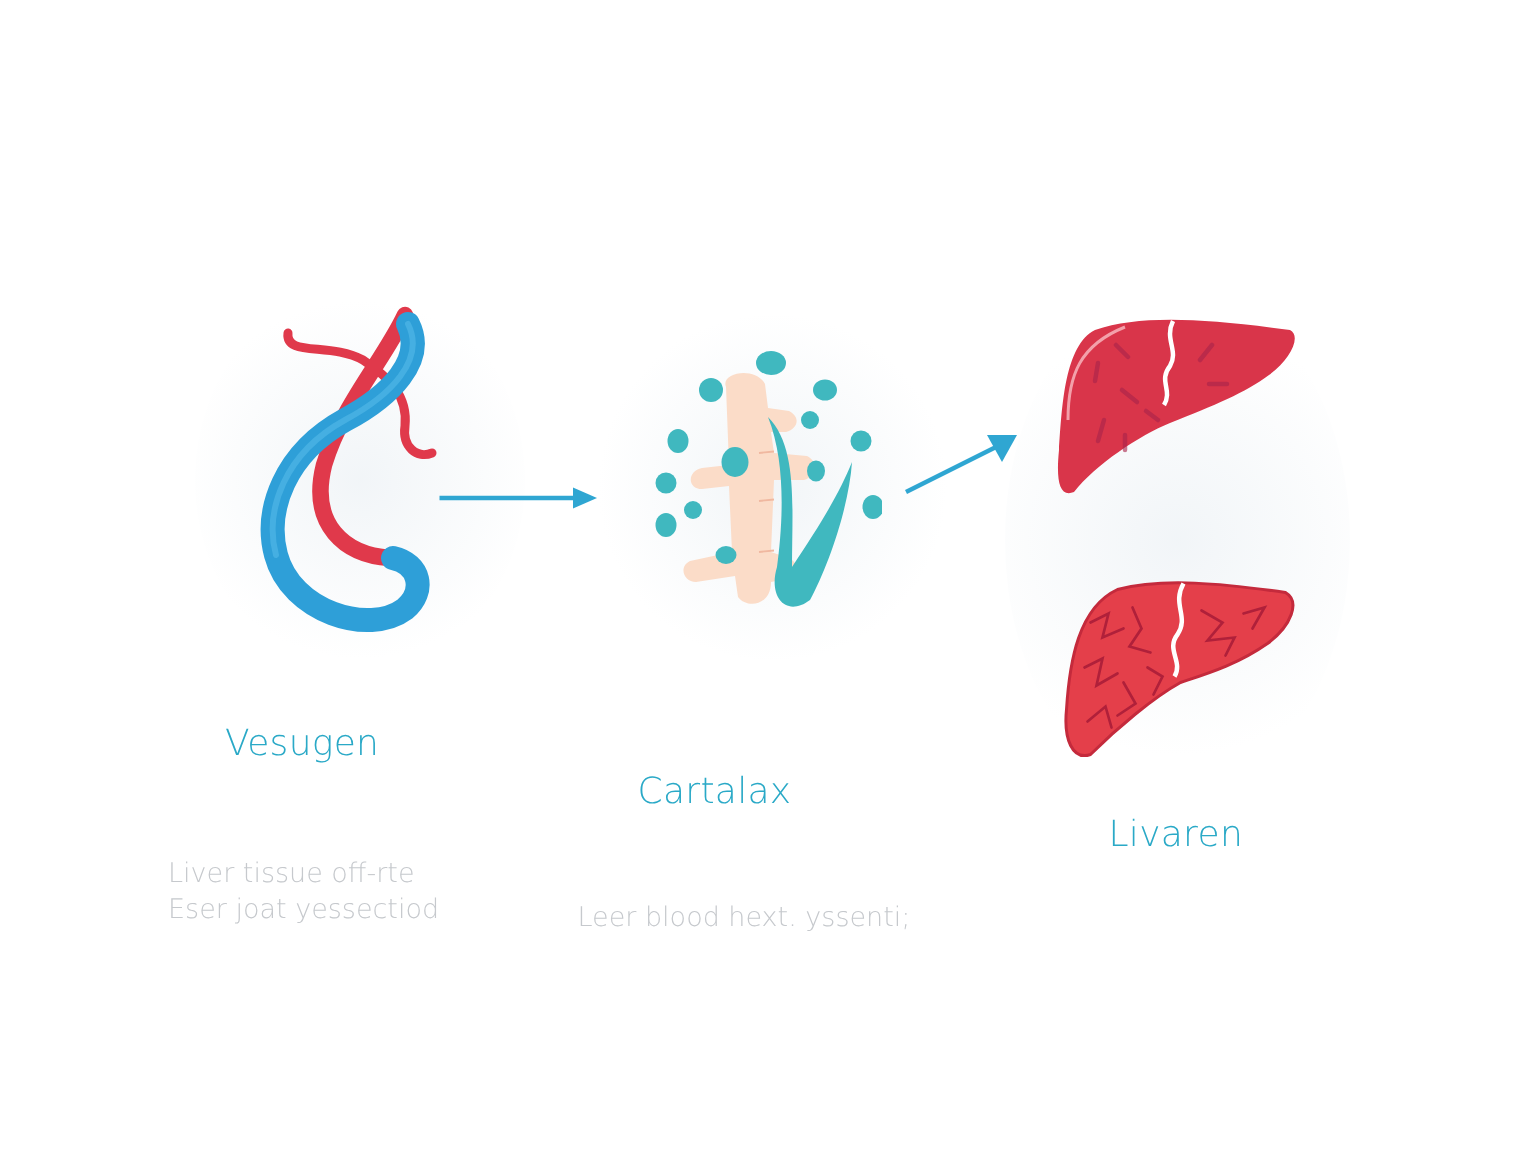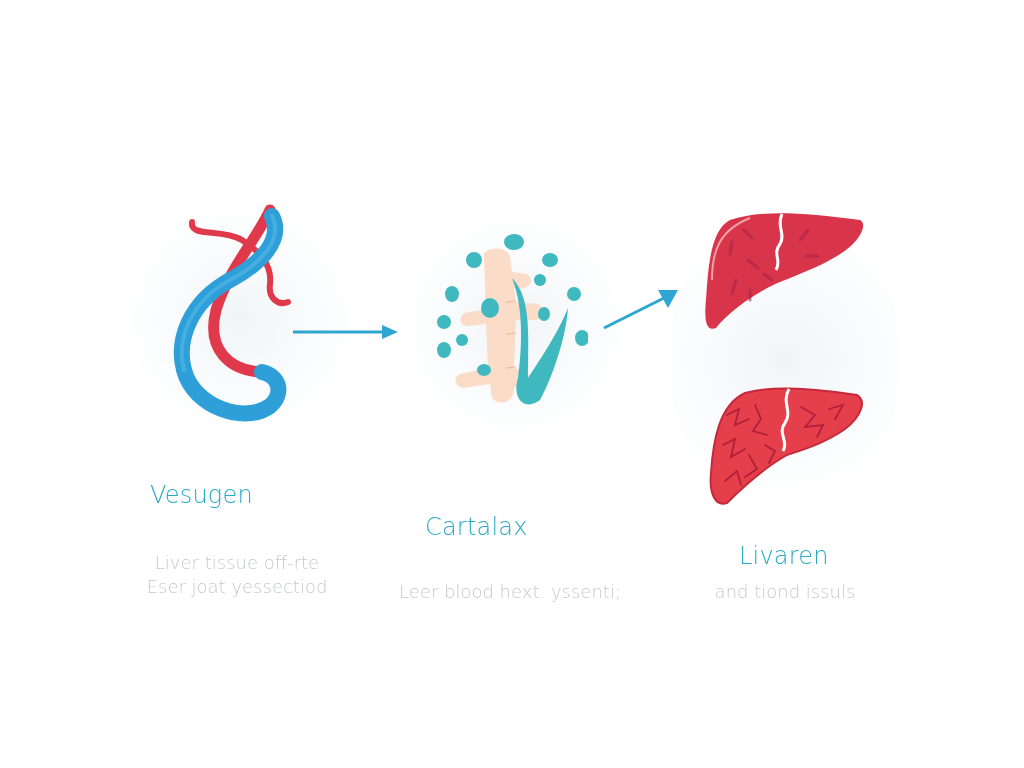--- a/index.html
+++ b/index.html
@@ -10,22 +10,22 @@
   .glow {
     position:absolute; border-radius:50%;
     background:radial-gradient(circle, rgba(240,244,247,0.9) 0%, rgba(255,255,255,0) 70%);
   }
   .art { position:absolute; }
   .title {
     position:absolute; color:#2aa9c7; font-size:24px; font-weight:300; 
     letter-spacing:0.2px;
   }
   .caption {
-    position:absolute; color:#c6c9cd; font-size:18px; font-weight:300; text-align:center;
-    line-height:24px; white-space:nowrap;
+    position:absolute; color:#c6c9cd; font-size:18px; font-weight:300; 
+    line-height:24px; white-space:nowrap;margin-top:20px;
   }
   .caption span { display:block; }
 </style>
 </head>
 <body>
 
 <div class="glow" style="left:130px;top:190px;width:220px;height:260px;"></div>
 <div class="glow" style="left:395px;top:210px;width:240px;height:230px;"></div>
 <div class="glow" style="left:670px;top:190px;width:230px;height:340px;"></div>
 
@@ -109,14 +109,13 @@
 <div class="title" style="left:739px;top:542px;width:172px;">Livaren</div>
 
 <div class="caption" style="left:112px;top:551px;width:250px;">
   <span>Liver tissue off-rte</span>
   <span>Eser joat yessectiod</span>
 </div>
 <div class="caption" style="left:385px;top:580px;width:250px;">
   <span>Leer blood hext. yssenti;</span>
 </div>
 <div class="caption" style="left:660px;top:580px;width:250px;">
-  <span>and tiond issuls</span>
 </div>
 
 </body></html>

